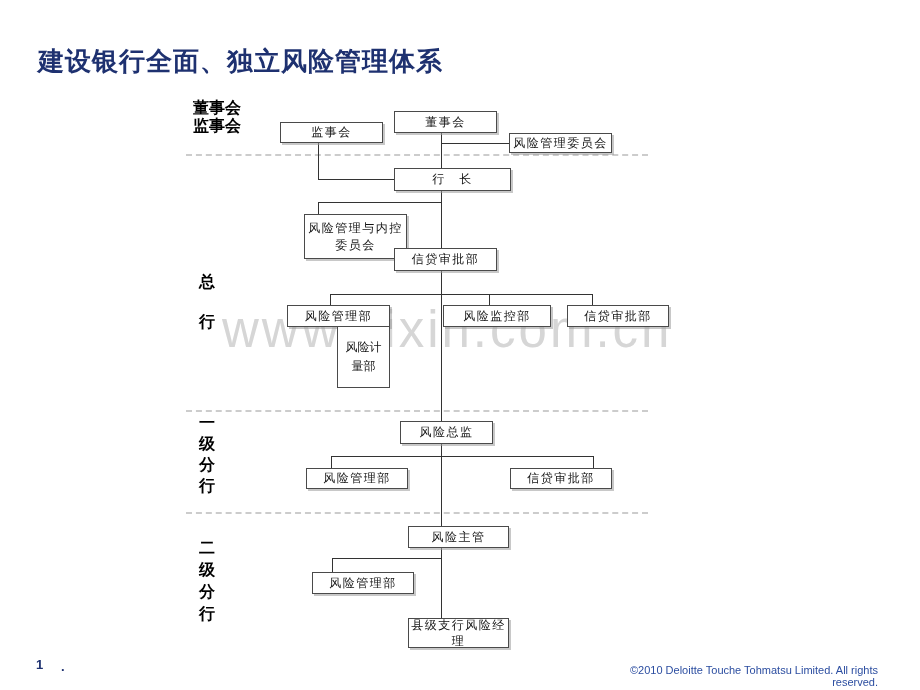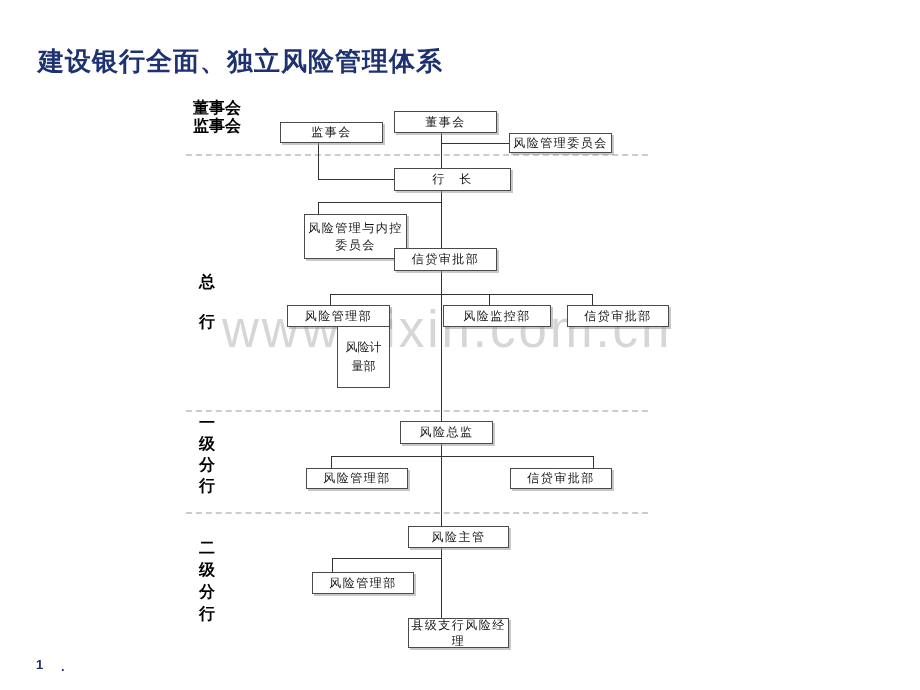--- a/index.html
+++ b/index.html
@@ -132,14 +132,15 @@
   <div class="box" id="n-hocredit">信贷审批部</div>
   <div class="box" id="n-t1dir">风险总监</div>
   <div class="box" id="n-t1risk">风险管理部</div>
   <div class="box" id="n-t1credit">信贷审批部</div>
   <div class="box" id="n-t2sup">风险主管</div>
   <div class="box" id="n-t2risk">风险管理部</div>
   <div class="box" id="n-county">县级支行风险经理</div>
 
   <div class="page-number">1</div>
   <div class="page-dot">.</div>
+  <div class="copyright">©2010 Deloitte Touche Tohmatsu Limited. All rights reserved.</div>
 
 </div>
 
 </body></html>

